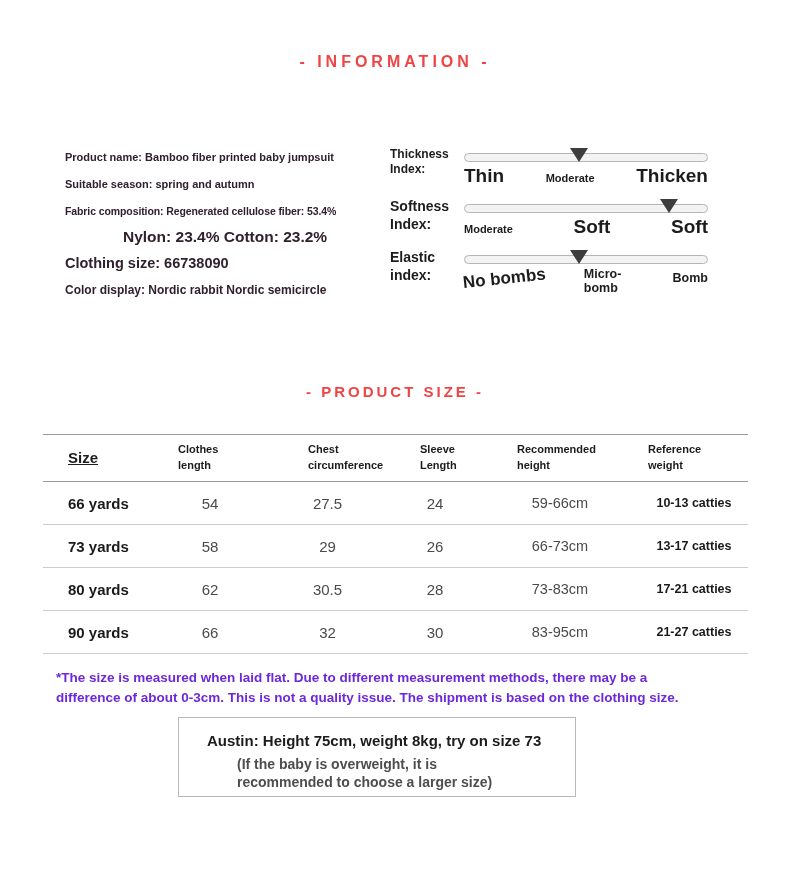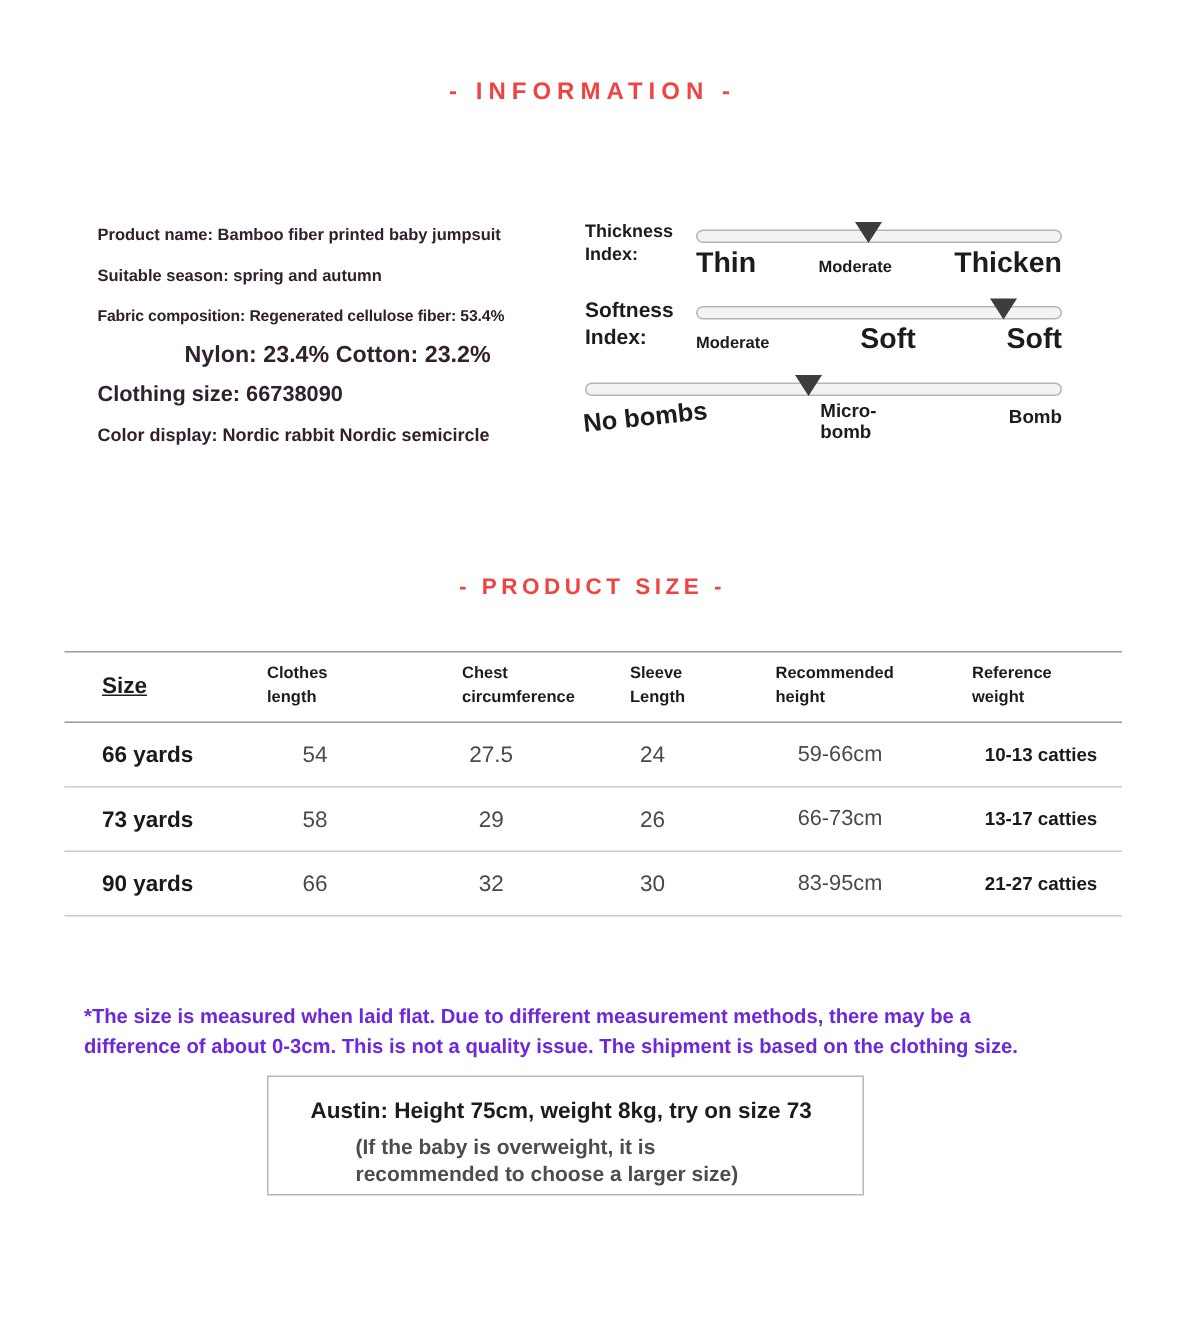--- a/index.html
+++ b/index.html
@@ -112,20 +112,21 @@
         <div class="marker" style="left: 84%;"></div>
         <div class="levels">
           <span class="level sm">Moderate</span>
           <span class="level lg">Soft</span>
           <span class="level lg">Soft</span>
         </div>
       </div>
     </div>
 
     <div class="index-row r3">
+      <div class="index-label">Elastic index:</div>
       <div class="slider-area">
         <div class="track"></div>
         <div class="marker" style="left: 47%;"></div>
         <div class="levels">
           <span class="level rotated">No bombs</span>
           <span class="level md wrap">Micro-bomb</span>
           <span class="level md">Bomb</span>
         </div>
       </div>
     </div>
@@ -155,20 +156,28 @@
 
     <div class="t-row t-data">
       <div class="td c0">73 yards</div>
       <div class="td c1">58</div>
       <div class="td c2">29</div>
       <div class="td c3">26</div>
       <div class="td c4">66-73cm</div>
       <div class="td c5">13-17 catties</div>
     </div>
 
+    <div class="t-row t-data">
+      <div class="td c0">80 yards</div>
+      <div class="td c1">62</div>
+      <div class="td c2">30.5</div>
+      <div class="td c3">28</div>
+      <div class="td c4">73-83cm</div>
+      <div class="td c5">17-21 catties</div>
+    </div>
 
     <div class="t-row t-data">
       <div class="td c0">90 yards</div>
       <div class="td c1">66</div>
       <div class="td c2">32</div>
       <div class="td c3">30</div>
       <div class="td c4">83-95cm</div>
       <div class="td c5">21-27 catties</div>
     </div>
   </div>

